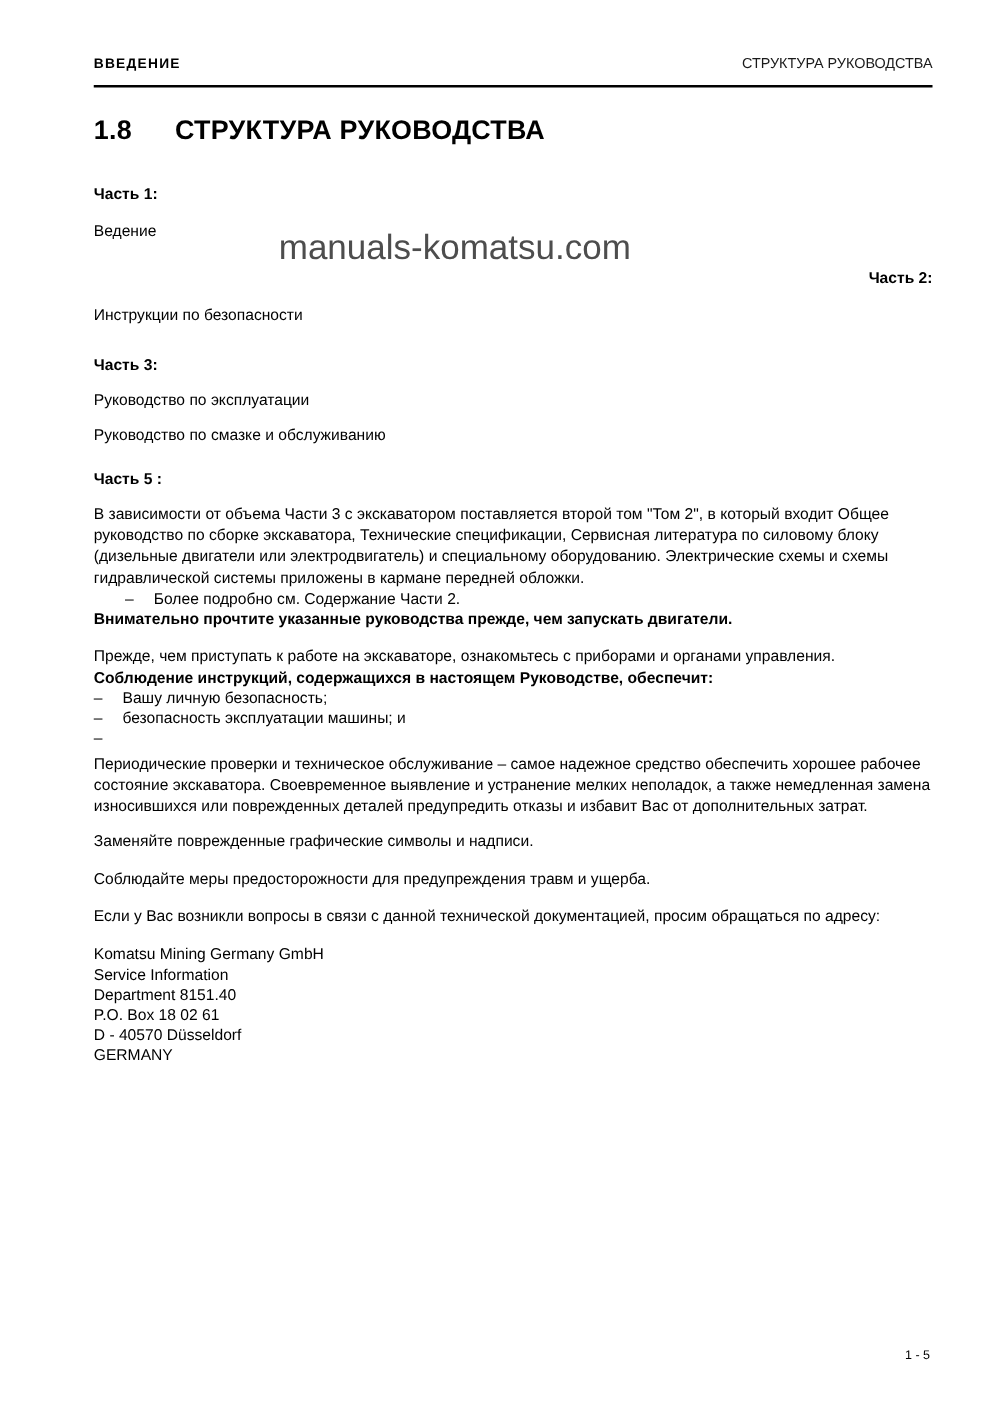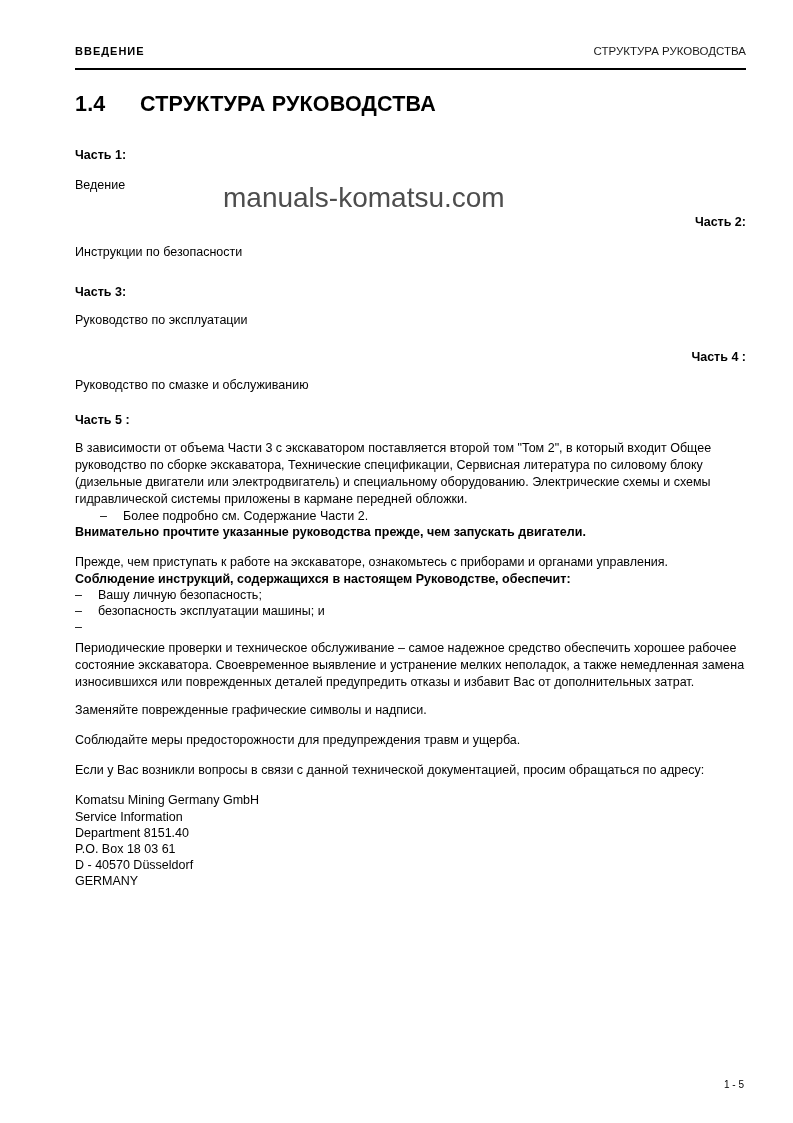--- a/index.html
+++ b/index.html
@@ -95,34 +95,33 @@
 
   <div class="content">
 
     <div class="running-head">
       <span class="left">ВВЕДЕНИЕ</span>
       <span class="right">СТРУКТУРА РУКОВОДСТВА</span>
     </div>
     <hr class="rule">
 
     <h1 class="doc-title">
-      <span class="num">1.4</span>
+      <span class="num">1.8</span>
       <span>СТРУКТУРА РУКОВОДСТВА</span>
     </h1>
 
     <p class="p-label mt-30">Часть 1:</p>
     <p class="p-body mt-14">Ведение</p>
 
     <p class="p-label mt-21">Часть 2:</p>
     <p class="p-body mt-14">Инструкции по безопасности</p>
 
     <p class="p-label mt-24">Часть 3:</p>
     <p class="p-body mt-12">Руководство по эксплуатации</p>
 
-    <p class="p-label mt-21">Часть 4 :</p>
     <p class="p-body mt-12">Руководство по смазке и обслуживанию</p>
 
     <p class="p-label mt-19">Часть 5 :</p>
     <p class="para mt-12">В зависимости от объема Части 3 с экскаватором поставляется второй том "Том 2", в который входит Общее руководство по сборке экскаватора, Технические спецификации, Сервисная литература по силовому блоку (дизельные двигатели или электродвигатель) и специальному оборудованию. Электрические схемы и схемы гидравлической системы приложены в кармане передней обложки.</p>
 
     <div class="dash-row indented mt-12">
       <span class="marker">–</span>
       <span>Более подробно см. Содержание Части 2.</span>
     </div>
 
@@ -150,21 +149,21 @@
 
     <p class="para mt-13">Соблюдайте меры предосторожности для предупреждения травм и ущерба.</p>
 
     <p class="para mt-13">Если у Вас возникли вопросы в связи с данной технической документацией, просим обращаться по адресу:</p>
 
     <p class="para mt-13">Komatsu Mining Germany GmbH</p>
 
     <div class="address mt-14">
       <div>Service Information</div>
       <div>Department 8151.40</div>
-      <div>P.O. Box 18 03 61</div>
+      <div>P.O. Box 18 02 61</div>
       <div>D - 40570 Düsseldorf</div>
       <div>GERMANY</div>
     </div>
 
   </div>
 
   <div class="page-number">1 - 5</div>
 
 </div>
 

